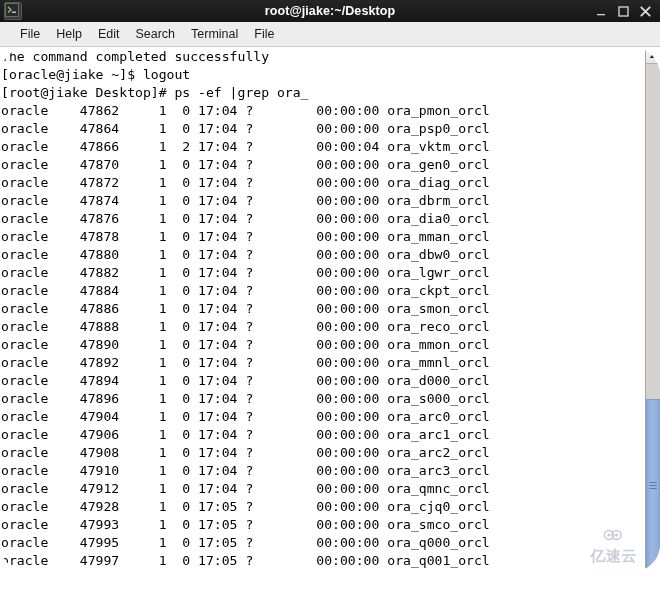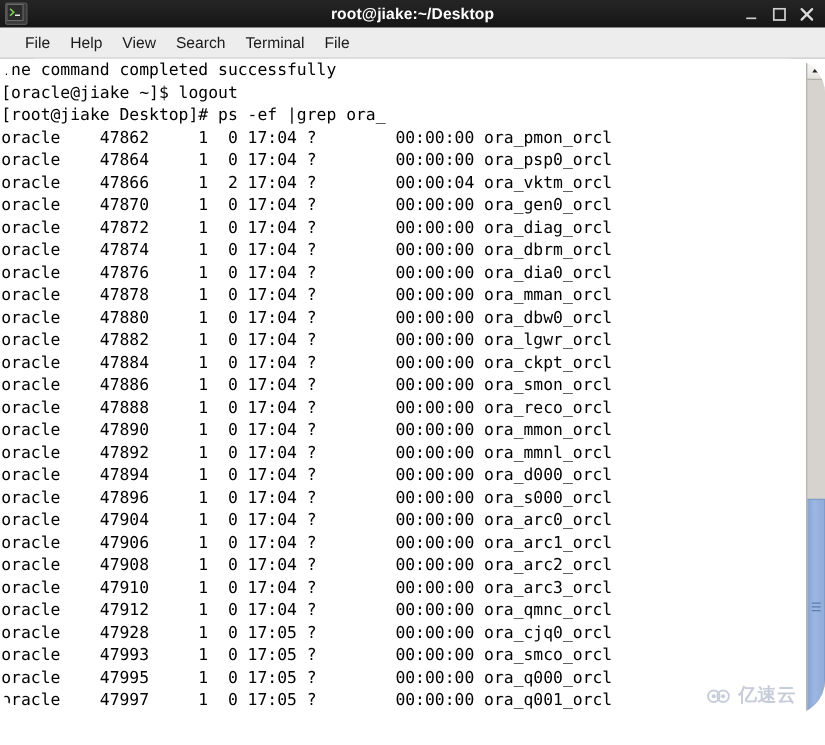--- a/index.html
+++ b/index.html
@@ -179,20 +179,21 @@
   
   .watermark {
     position: absolute;
     right: 23px;
     bottom: 6px;
     display: flex;
     align-items: center;
     gap: 4px;
     opacity: 0.55;
     pointer-events: none;
+    flex-direction: column;
   }
   .watermark .wm-text {
     font-size: 15px;
     color: #9aa3bb;
     font-family: "DejaVu Sans", sans-serif;
     font-weight: bold;
     letter-spacing: 0.5px;
   }
 </style>
 </head>
@@ -224,21 +225,21 @@
         <svg width="11" height="11" viewBox="0 0 11 11">
           <path d="M1.3 1.3 L9.7 9.7 M9.7 1.3 L1.3 9.7" stroke="#dcdcdc" stroke-width="1.8" stroke-linecap="round"></path>
         </svg>
       </div>
     </div>
   </div>
 
   <div class="menubar">
     <div class="menu-item">File</div>
     <div class="menu-item">Help</div>
-    <div class="menu-item">View</div>
+    <div class="menu-item">Edit</div>
     <div class="menu-item">Search</div>
     <div class="menu-item">Terminal</div>
     <div class="menu-item">File</div>
   </div>
 
   <div class="term-area">
     <div class="term-body">
       <div class="term-lines" id="term-lines"><div class="line">The command completed successfully</div><div class="line">[oracle@jiake ~]$ logout</div><div class="line">[root@jiake Desktop]# ps -ef |grep ora_</div><div class="line">oracle    47862     1  0 17:04 ?        00:00:00 ora_pmon_orcl</div><div class="line">oracle    47864     1  0 17:04 ?        00:00:00 ora_psp0_orcl</div><div class="line">oracle    47866     1  2 17:04 ?        00:00:04 ora_vktm_orcl</div><div class="line">oracle    47870     1  0 17:04 ?        00:00:00 ora_gen0_orcl</div><div class="line">oracle    47872     1  0 17:04 ?        00:00:00 ora_diag_orcl</div><div class="line">oracle    47874     1  0 17:04 ?        00:00:00 ora_dbrm_orcl</div><div class="line">oracle    47876     1  0 17:04 ?        00:00:00 ora_dia0_orcl</div><div class="line">oracle    47878     1  0 17:04 ?        00:00:00 ora_mman_orcl</div><div class="line">oracle    47880     1  0 17:04 ?        00:00:00 ora_dbw0_orcl</div><div class="line">oracle    47882     1  0 17:04 ?        00:00:00 ora_lgwr_orcl</div><div class="line">oracle    47884     1  0 17:04 ?        00:00:00 ora_ckpt_orcl</div><div class="line">oracle    47886     1  0 17:04 ?        00:00:00 ora_smon_orcl</div><div class="line">oracle    47888     1  0 17:04 ?        00:00:00 ora_reco_orcl</div><div class="line">oracle    47890     1  0 17:04 ?        00:00:00 ora_mmon_orcl</div><div class="line">oracle    47892     1  0 17:04 ?        00:00:00 ora_mmnl_orcl</div><div class="line">oracle    47894     1  0 17:04 ?        00:00:00 ora_d000_orcl</div><div class="line">oracle    47896     1  0 17:04 ?        00:00:00 ora_s000_orcl</div><div class="line">oracle    47904     1  0 17:04 ?        00:00:00 ora_arc0_orcl</div><div class="line">oracle    47906     1  0 17:04 ?        00:00:00 ora_arc1_orcl</div><div class="line">oracle    47908     1  0 17:04 ?        00:00:00 ora_arc2_orcl</div><div class="line">oracle    47910     1  0 17:04 ?        00:00:00 ora_arc3_orcl</div><div class="line">oracle    47912     1  0 17:04 ?        00:00:00 ora_qmnc_orcl</div><div class="line">oracle    47928     1  0 17:05 ?        00:00:00 ora_cjq0_orcl</div><div class="line">oracle    47993     1  0 17:05 ?        00:00:00 ora_smco_orcl</div><div class="line">oracle    47995     1  0 17:05 ?        00:00:00 ora_q000_orcl</div><div class="line">oracle    47997     1  0 17:05 ?        00:00:00 ora_q001_orcl</div><div class="line">oracle    48012     1  0 17:05 ?        00:00:00 ora_w000_orcl</div><div class="line">root      51005 47281  0 17:07 pts/2    00:00:00 grep ora_</div></div>
     </div>
 

